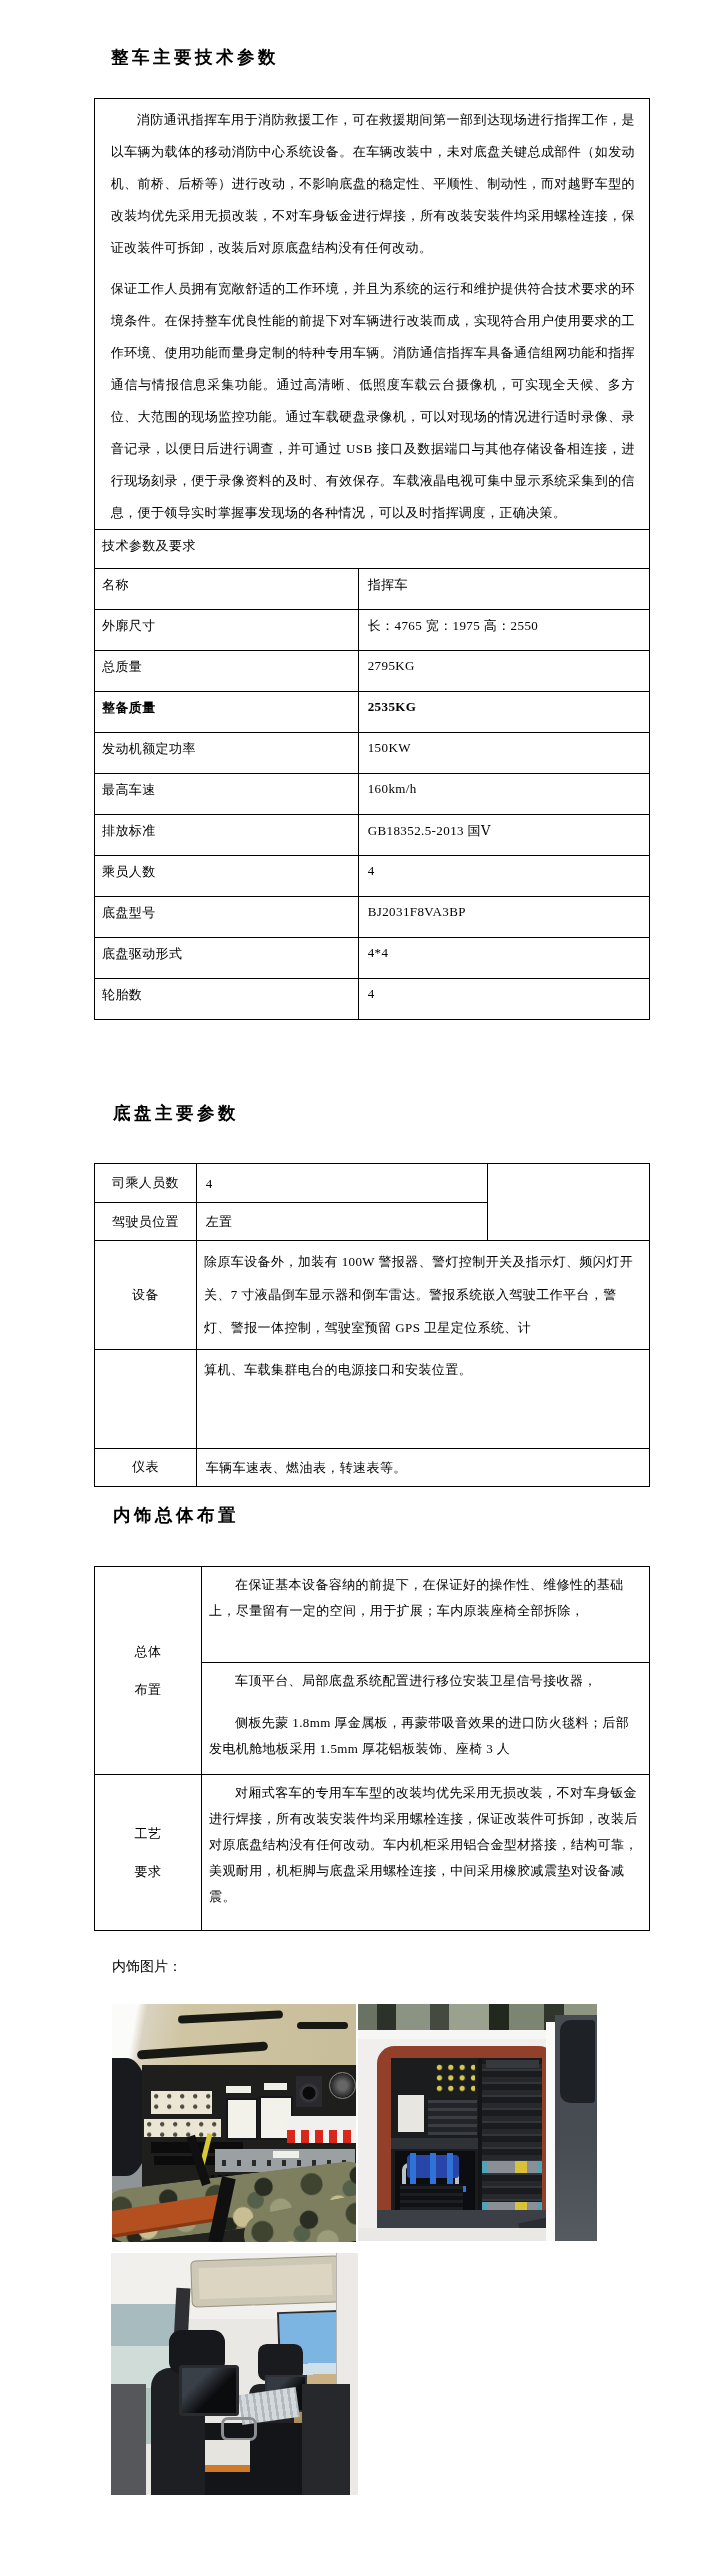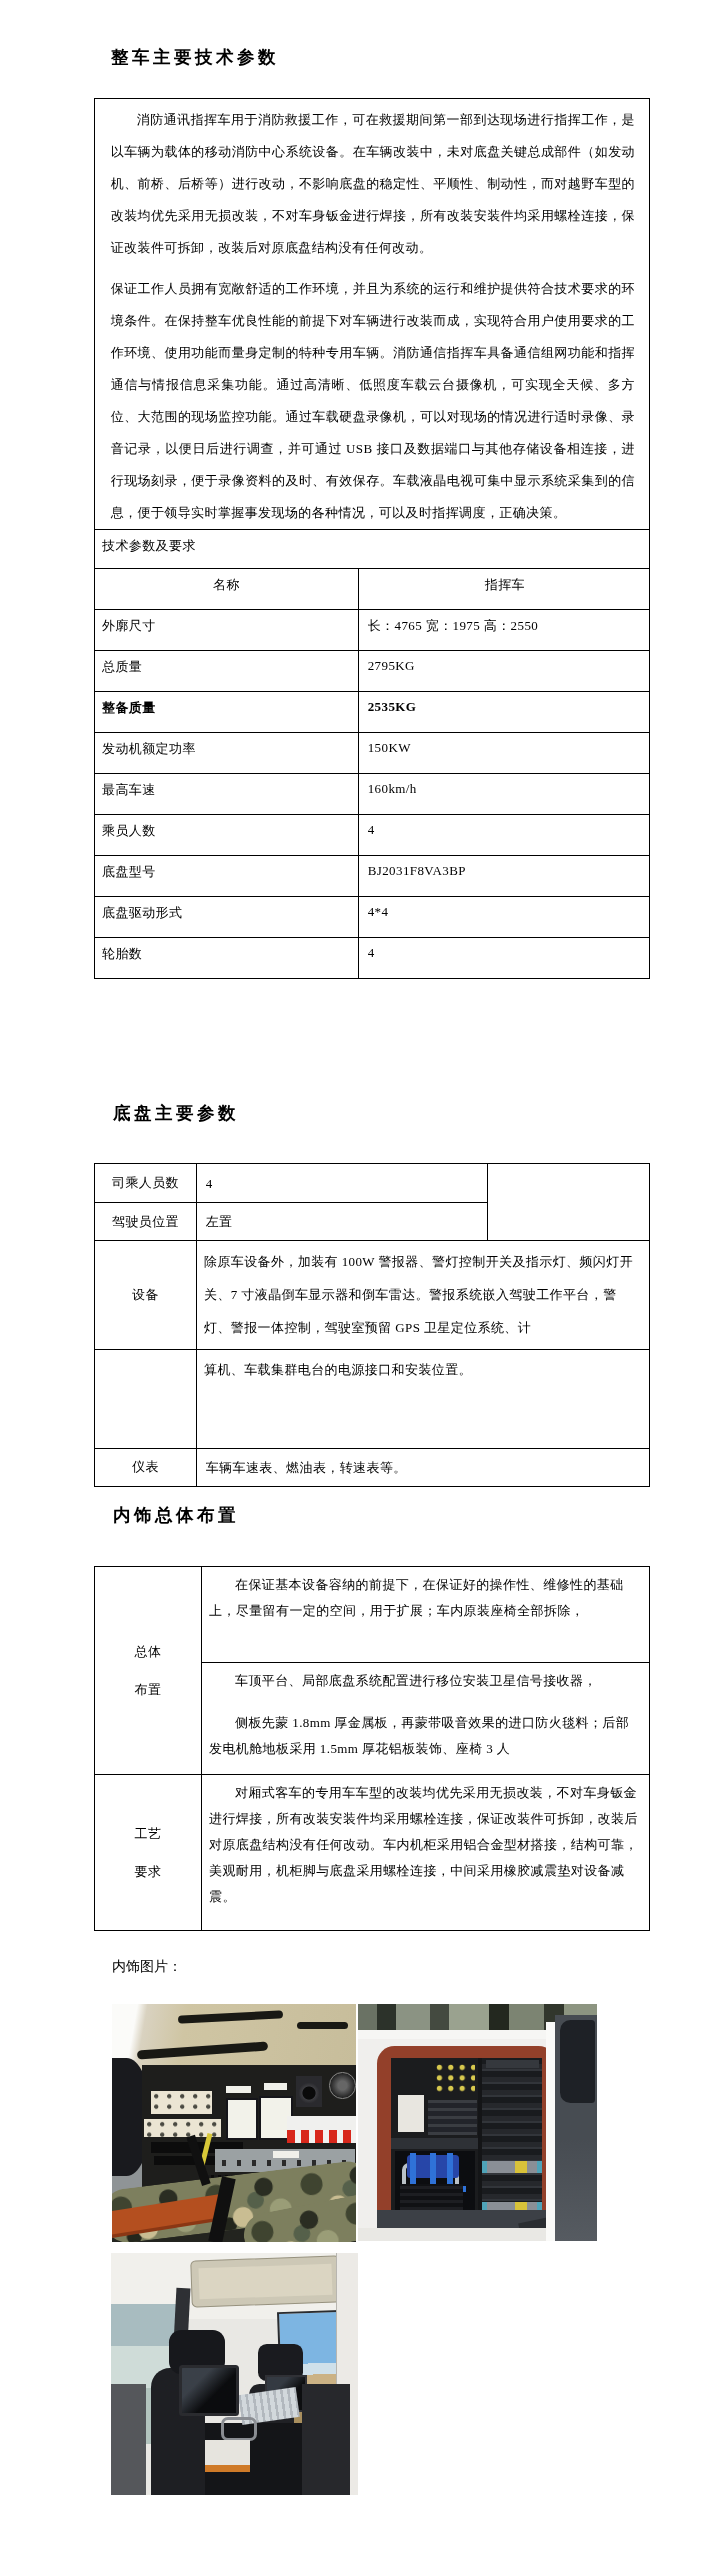--- a/index.html
+++ b/index.html
@@ -134,21 +134,21 @@
     <tbody>
         <tr style="height:427px;">
       <td colspan="2" class="intro-cell">
         <p class="indent">消防通讯指挥车用于消防救援工作，可在救援期间第一部到达现场进行指挥工作，是以车辆为载体的移动消防中心系统设备。在车辆改装中，未对底盘关键总成部件（如发动机、前桥、后桥等）进行改动，不影响底盘的稳定性、平顺性、制动性，而对越野车型的改装均优先采用无损改装，不对车身钣金进行焊接，所有改装安装件均采用螺栓连接，保证改装件可拆卸，改装后对原底盘结构没有任何改动。</p>
         <p>保证工作人员拥有宽敞舒适的工作环境，并且为系统的运行和维护提供符合技术要求的环境条件。在保持整车优良性能的前提下对车辆进行改装而成，实现符合用户使用要求的工作环境、使用功能而量身定制的特种专用车辆。消防通信指挥车具备通信组网功能和指挥通信与情报信息采集功能。通过高清晰、低照度车载云台摄像机，可实现全天候、多方位、大范围的现场监控功能。通过车载硬盘录像机，可以对现场的情况进行适时录像、录音记录，以便日后进行调查，并可通过 USB 接口及数据端口与其他存储设备相连接，进行现场刻录，便于录像资料的及时、有效保存。车载液晶电视可集中显示系统采集到的信息，便于领导实时掌握事发现场的各种情况，可以及时指挥调度，正确决策。</p>
       </td>
     </tr>
     <tr style="height:39px;">
       <td colspan="2" class="tbl-hdr">技术参数及要求</td>
     </tr>
-    <tr style="height:41px;text-align:center;">
+    <tr style="height:41px;">
       <td class="lbl">名称</td>
       <td class="val">指挥车</td>
     </tr>
     <tr style="height:41px;">
       <td class="lbl">外廓尺寸</td>
       <td class="val">长：4765 宽：1975 高：2550</td>
     </tr>
     <tr style="height:41px;">
       <td class="lbl">总质量</td>
       <td class="val">2795KG</td>
@@ -157,20 +157,24 @@
       <td class="lbl">整备质量</td>
       <td class="val">2535KG</td>
     </tr>
     <tr style="height:41px;padding-left:16px;">
       <td class="lbl">发动机额定功率</td>
       <td class="val">150KW</td>
     </tr>
     <tr style="height:41px;">
       <td class="lbl">最高车速</td>
       <td class="val">160km/h</td>
+    </tr>
+    <tr style="height:41px;">
+      <td class="lbl">排放标准</td>
+      <td class="val">GB18352.5-2013 国Ⅴ</td>
     </tr>
     <tr style="height:41px;">
       <td class="lbl">乘员人数</td>
       <td class="val">4</td>
     </tr>
     <tr style="height:41px;">
       <td class="lbl">底盘型号</td>
       <td class="val">BJ2031F8VA3BP</td>
     </tr>
     <tr style="height:41px;">

